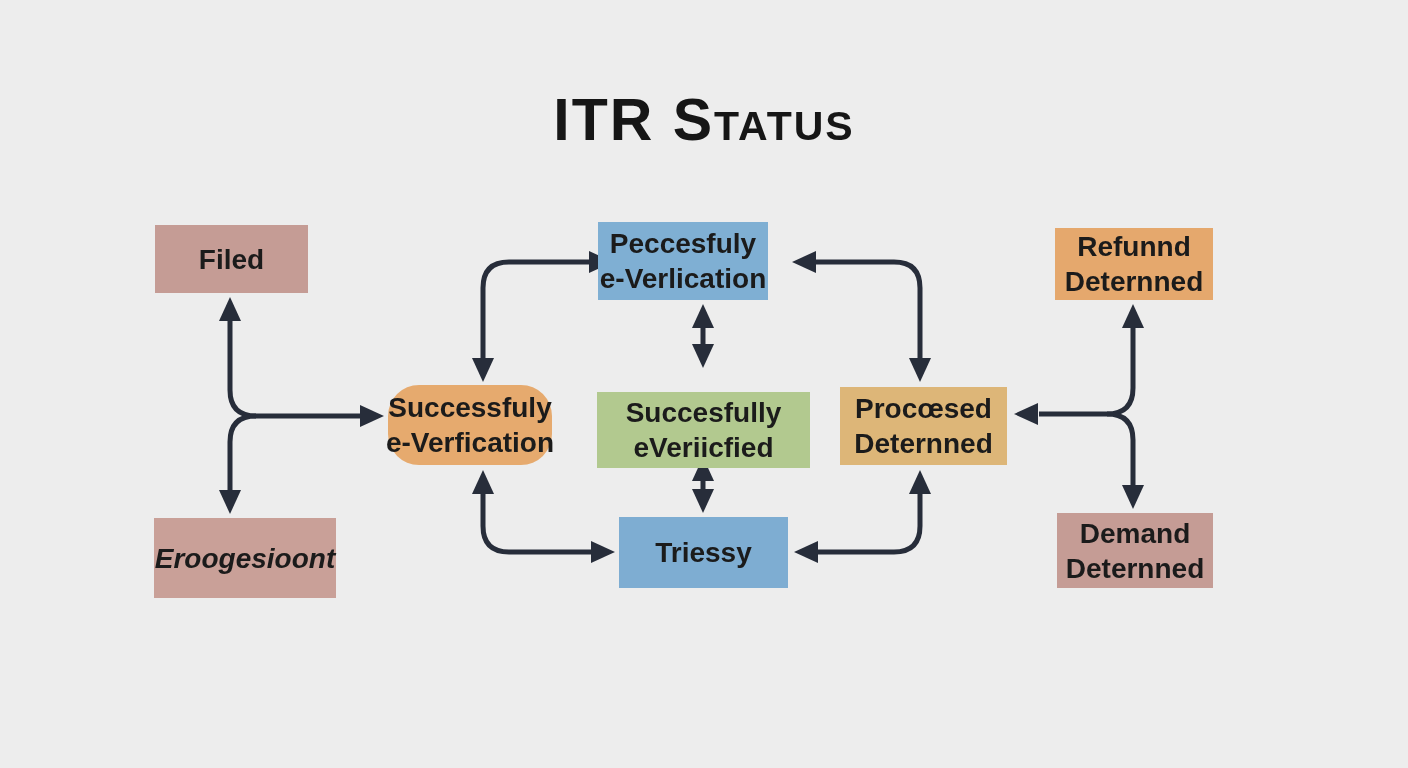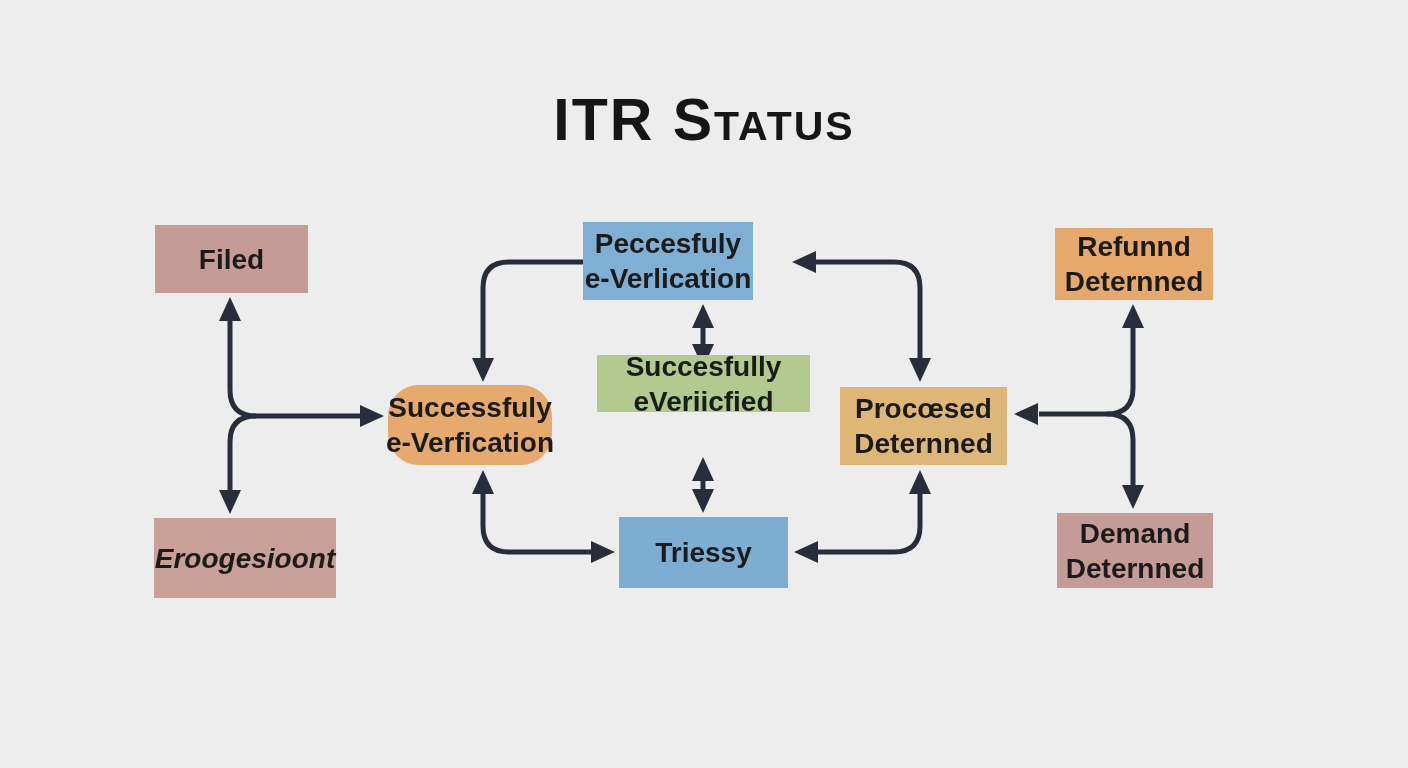--- a/index.html
+++ b/index.html
@@ -27,22 +27,22 @@
     display:flex; flex-direction:column;
     align-items:center; justify-content:center;
     font-weight:700; font-size:28px; line-height:1.25;
     color:var(--text);
     text-align:center;
     white-space:nowrap;
   }
   .n-filed        { left:155px;  top:225px; width:153px; height:68px; }
   .n-progression  { left:154px;  top:518px; width:182px; height:80px;font-style:italic; }
   .n-ever-left    { left:388px;  top:385px; width:164px; height:80px;border-radius:31px; }
-  .n-ever-top     { left:583px;  top:222px; width:170px; height:78px; }
-  .n-verified     { left:597px;  top:355px; width:213px; height:57px; }
+  .n-ever-top     { left:598px;  top:222px; width:170px; height:78px; }
+  .n-verified     { left:597px;  top:392px; width:213px; height:76px; }
   .n-triessy      { left:619px;  top:517px; width:169px; height:71px;align-items:center; }
   .n-processed    { left:840px;  top:387px; width:167px; height:78px; }
   .n-refund       { left:1055px; top:228px; width:158px; height:72px; }
   .n-demand       { left:1057px; top:513px; width:156px; height:75px; }
 
   svg.arrows { position:absolute; left:0; top:0; width:1408px; height:768px; pointer-events:none; }
   .arrow-stroke { stroke:var(--arrow); stroke-width:5; fill:none; stroke-linecap:butt; }
   .arrow-fill   { fill:var(--arrow); stroke:none; }
 </style>
 </head>

